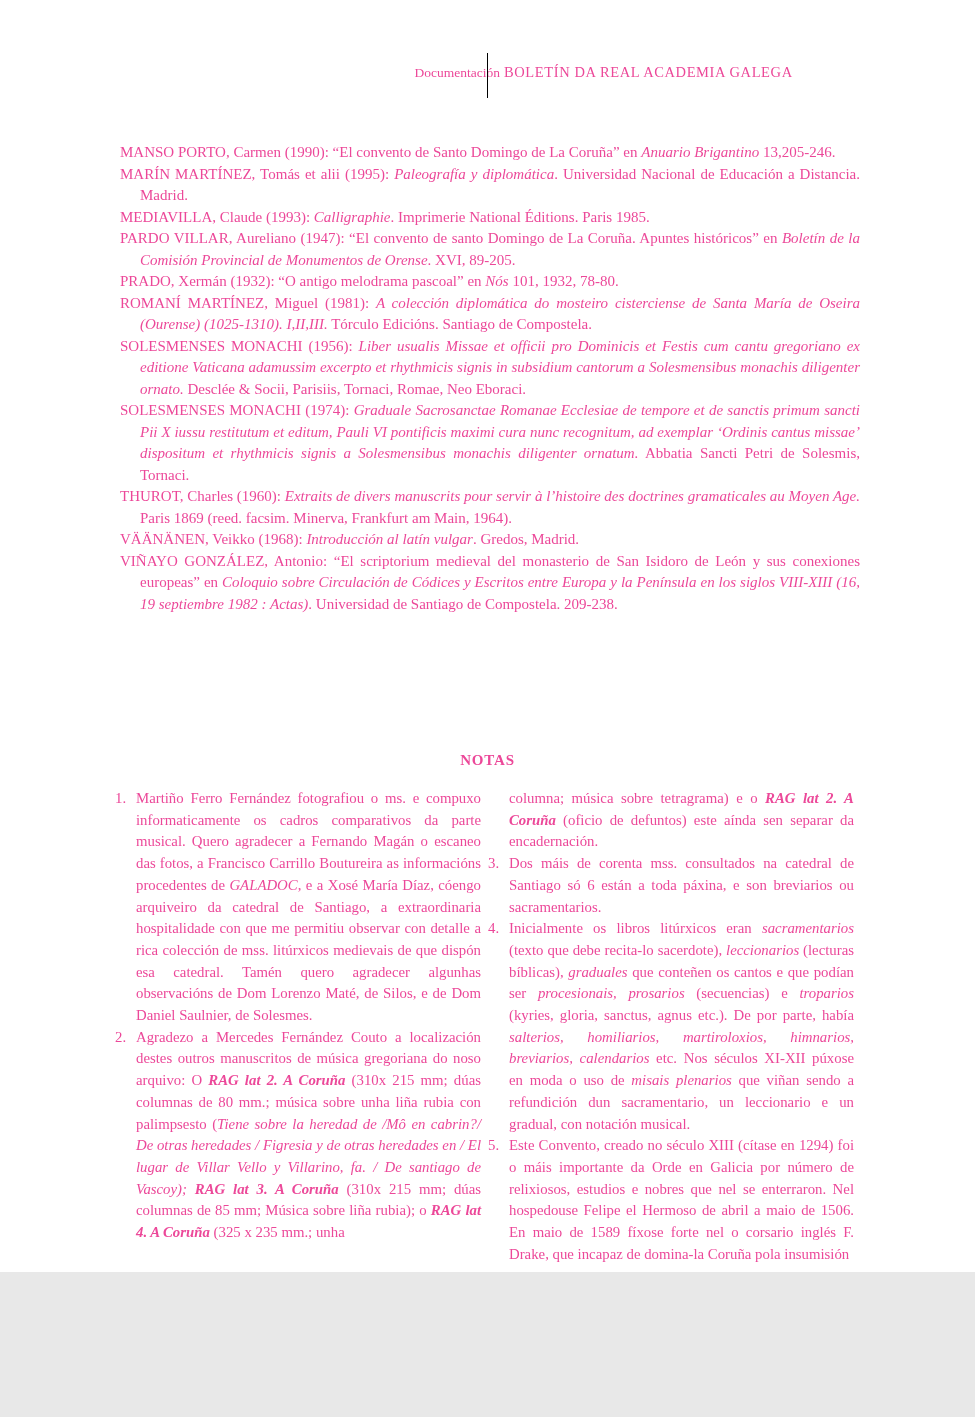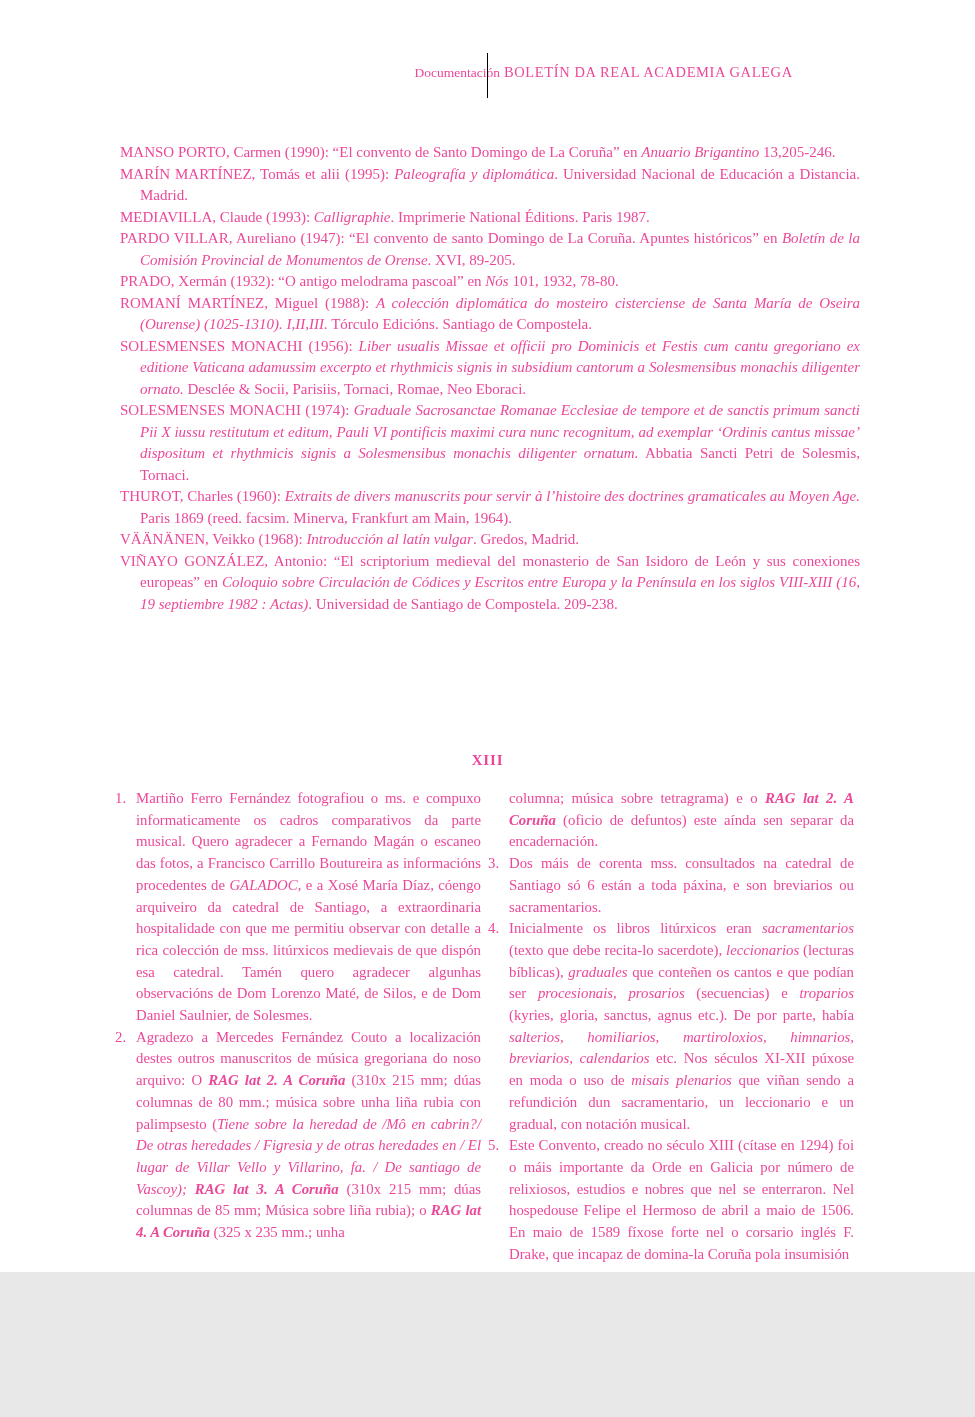--- a/index.html
+++ b/index.html
@@ -41,32 +41,32 @@
 
 <div class="page">
 
   <span class="header-section">Documentación</span>
   <div class="header-divider"></div>
   <span class="header-journal">BOLETÍN DA REAL ACADEMIA GALEGA</span>
 
   <div class="bibliography">
       <p class="bib-entry"><span class="run-n">MANSO PORTO, Carmen (1990): “El convento de Santo Domingo de La Coruña” en </span><span class="run-i">Anuario Brigantino</span><span class="run-n"> 13,205-246.</span></p>
       <p class="bib-entry"><span class="run-n">MARÍN MARTÍNEZ, Tomás et alii (1995): </span><span class="run-i">Paleografía y diplomática</span><span class="run-n">. Universidad Nacional de Educación a Distancia. Madrid.</span></p>
-      <p class="bib-entry"><span class="run-n">MEDIAVILLA, Claude (1993): </span><span class="run-i">Calligraphie</span><span class="run-n">. Imprimerie National Éditions. Paris 1987.</span></p>
+      <p class="bib-entry"><span class="run-n">MEDIAVILLA, Claude (1993): </span><span class="run-i">Calligraphie</span><span class="run-n">. Imprimerie National Éditions. Paris 1985.</span></p>
       <p class="bib-entry"><span class="run-n">PARDO VILLAR, Aureliano (1947): “El convento de santo Domingo de La Coruña. Apuntes históricos” en </span><span class="run-i">Boletín de la Comisión Provincial de Monumentos de Orense</span><span class="run-n">. XVI, 89-205.</span></p>
       <p class="bib-entry"><span class="run-n">PRADO, Xermán (1932): “O antigo melodrama pascoal” en </span><span class="run-i">Nós</span><span class="run-n"> 101, 1932, 78-80.</span></p>
-      <p class="bib-entry"><span class="run-n">ROMANÍ MARTÍNEZ, Miguel (1988): </span><span class="run-i">A colección diplomática do mosteiro cisterciense de Santa María de Oseira (Ourense) (1025-1310). I,II,III.</span><span class="run-n"> Tórculo Edicións. Santiago de Compostela.</span></p>
+      <p class="bib-entry"><span class="run-n">ROMANÍ MARTÍNEZ, Miguel (1981): </span><span class="run-i">A colección diplomática do mosteiro cisterciense de Santa María de Oseira (Ourense) (1025-1310). I,II,III.</span><span class="run-n"> Tórculo Edicións. Santiago de Compostela.</span></p>
       <p class="bib-entry"><span class="run-n">SOLESMENSES MONACHI (1956): </span><span class="run-i">Liber usualis Missae et officii pro Dominicis et Festis cum cantu gregoriano ex editione Vaticana adamussim excerpto et rhythmicis signis in subsidium cantorum a Solesmensibus monachis diligenter ornato.</span><span class="run-n"> Desclée &amp; Socii, Parisiis, Tornaci, Romae, Neo Eboraci.</span></p>
       <p class="bib-entry"><span class="run-n">SOLESMENSES MONACHI (1974): </span><span class="run-i">Graduale Sacrosanctae Romanae Ecclesiae de tempore et de sanctis primum sancti Pii X iussu restitutum et editum, Pauli VI pontificis maximi cura nunc recognitum, ad exemplar ‘Ordinis cantus missae’ dispositum et rhythmicis signis a Solesmensibus monachis diligenter ornatum.</span><span class="run-n"> Abbatia Sancti Petri de Solesmis, Tornaci.</span></p>
       <p class="bib-entry"><span class="run-n">THUROT, Charles (1960): </span><span class="run-i">Extraits de divers manuscrits pour servir à l’histoire des doctrines gramaticales au Moyen Age.</span><span class="run-n"> Paris 1869 (reed. facsim. Minerva, Frankfurt am Main, 1964).</span></p>
       <p class="bib-entry"><span class="run-n">VÄÄNÄNEN, Veikko (1968): </span><span class="run-i">Introducción al latín vulgar</span><span class="run-n">. Gredos, Madrid.</span></p>
       <p class="bib-entry"><span class="run-n">VIÑAYO GONZÁLEZ, Antonio: “El scriptorium medieval del monasterio de San Isidoro de León y sus conexiones europeas” en </span><span class="run-i">Coloquio sobre Circulación de Códices y Escritos entre Europa y la Península en los siglos VIII-XIII (16, 19 septiembre 1982 : Actas)</span><span class="run-n">. Universidad de Santiago de Compostela. 209-238.</span></p>
     </div>
 
-  <div class="notas-title">XIII</div>
+  <div class="notas-title">NOTAS</div>
 
   <div class="notes">
     <div class="notes-col">
         <div class="note"><span class="note-num">1.</span><span class="run-n">Martiño Ferro Fernández fotografiou o ms. e compuxo informaticamente os cadros comparativos da parte musical. Quero agradecer a Fernando Magán o escaneo das fotos, a Francisco Carrillo Boutureira as informacións procedentes de </span><span class="run-i">GALADOC</span><span class="run-n">, e a Xosé María Díaz, cóengo arquiveiro da catedral de Santiago, a extraordinaria hospitalidade con que me permitiu observar con detalle a rica colección de mss. litúrxicos medievais de que dispón esa catedral. Tamén quero agradecer algunhas observacións de Dom Lorenzo Maté, de Silos, e de Dom Daniel Saulnier, de Solesmes.</span></div>
         <div class="note"><span class="note-num">2.</span><span class="run-n">Agradezo a Mercedes Fernández Couto a localización destes outros manuscritos de música gregoriana do noso arquivo: O </span><span class="run-bi">RAG lat 2. A Coruña</span><span class="run-n"> (310x 215 mm; dúas columnas de 80 mm.; música sobre unha liña rubia con palimpsesto (</span><span class="run-i">Tiene sobre la heredad de /Mô en cabrin?/ De otras heredades / Figresia y de otras heredades en / El lugar de Villar Vello y Villarino, fa. / De santiago de Vascoy);</span><span class="run-n"> </span><span class="run-bi">RAG lat 3. A Coruña</span><span class="run-n"> (310x 215 mm; dúas columnas de 85 mm; Música sobre liña rubia); o </span><span class="run-bi">RAG lat 4. A Coruña</span><span class="run-n"> (325 x 235 mm.; unha</span></div>
       </div>
     <div class="notes-col">
         <div class="note"><span class="run-n">columna; música sobre tetragrama) e o </span><span class="run-bi">RAG lat 2. A Coruña</span><span class="run-n"> (oficio de defuntos) este aínda sen separar da encadernación.</span></div>
         <div class="note"><span class="note-num">3.</span><span class="run-n">Dos máis de corenta mss. consultados na catedral de Santiago só 6 están a toda páxina, e son breviarios ou sacramentarios.</span></div>
         <div class="note"><span class="note-num">4.</span><span class="run-n">Inicialmente os libros litúrxicos eran </span><span class="run-i">sacramentarios</span><span class="run-n"> (texto que debe recita-lo sacerdote), </span><span class="run-i">leccionarios</span><span class="run-n"> (lecturas bíblicas), </span><span class="run-i">graduales</span><span class="run-n"> que conteñen os cantos e que podían ser </span><span class="run-i">procesionais, prosarios</span><span class="run-n"> (secuencias) e </span><span class="run-i">troparios</span><span class="run-n"> (kyries, gloria, sanctus, agnus etc.). De por parte, había </span><span class="run-i">salterios, homiliarios, martiroloxios, himnarios, breviarios, calendarios</span><span class="run-n"> etc. Nos séculos XI-XII púxose en moda o uso de </span><span class="run-i">misais plenarios</span><span class="run-n"> que viñan sendo a refundición dun sacramentario, un leccionario e un gradual,  con notación musical.</span></div>

